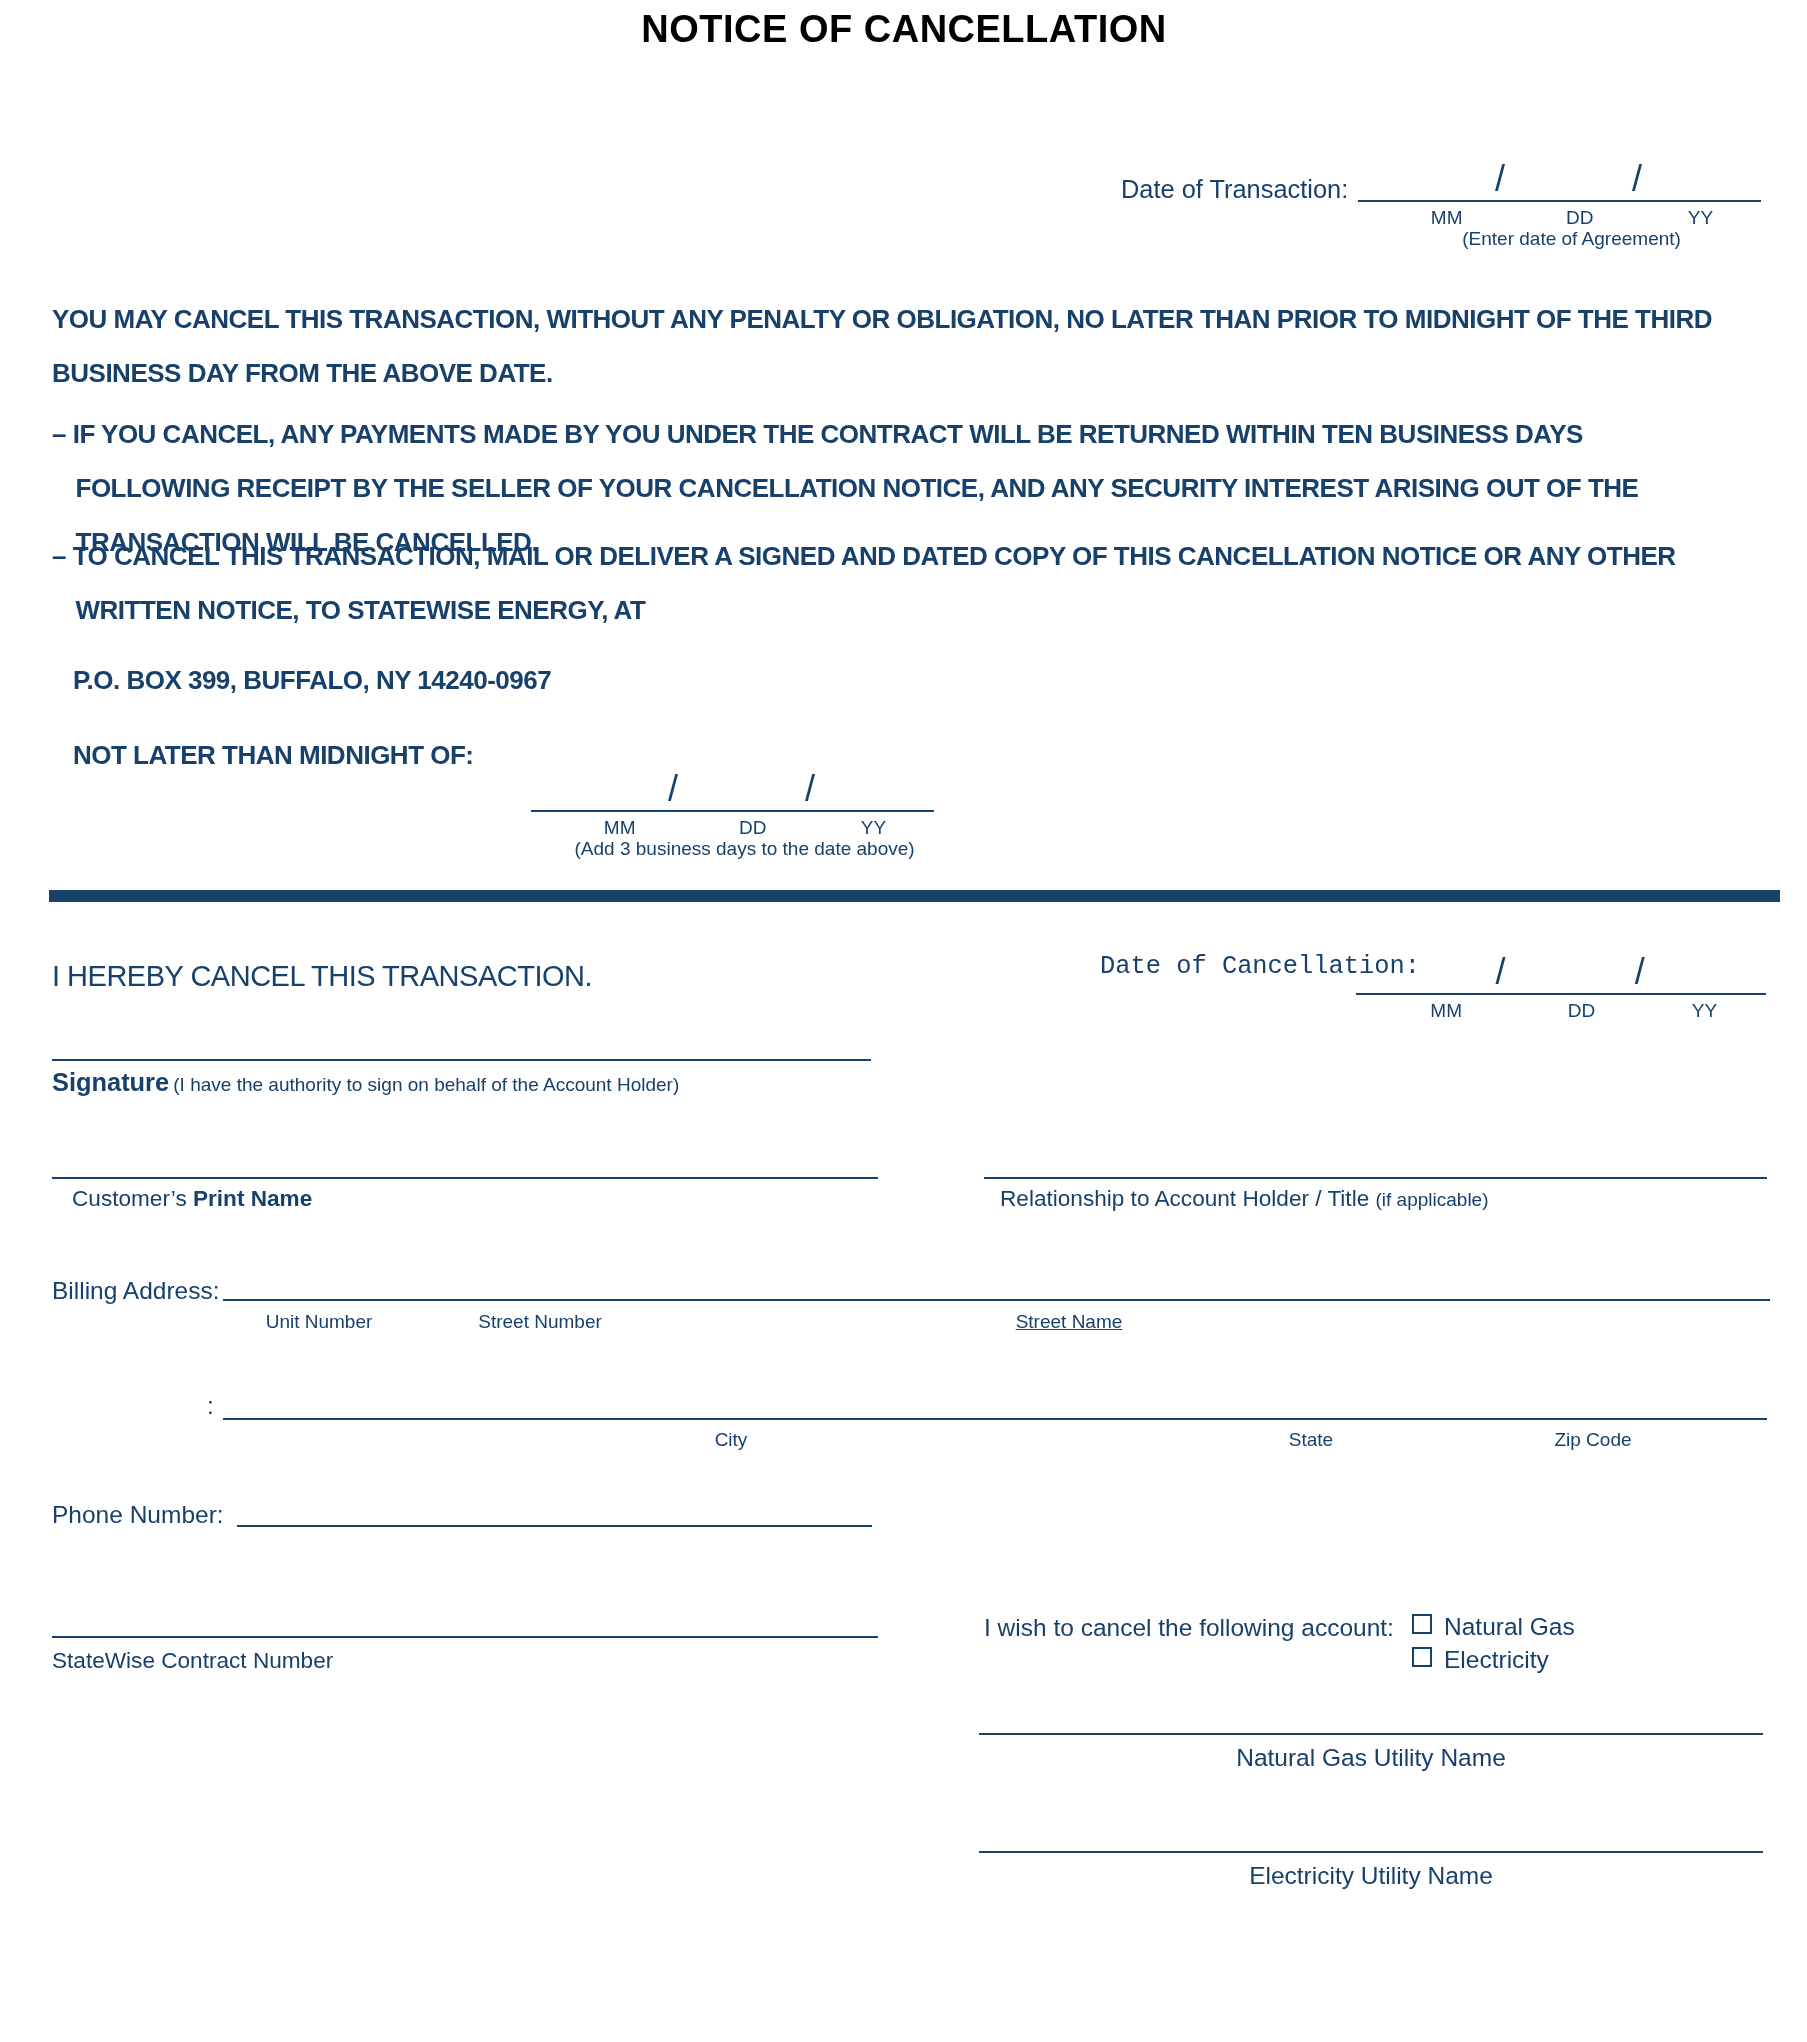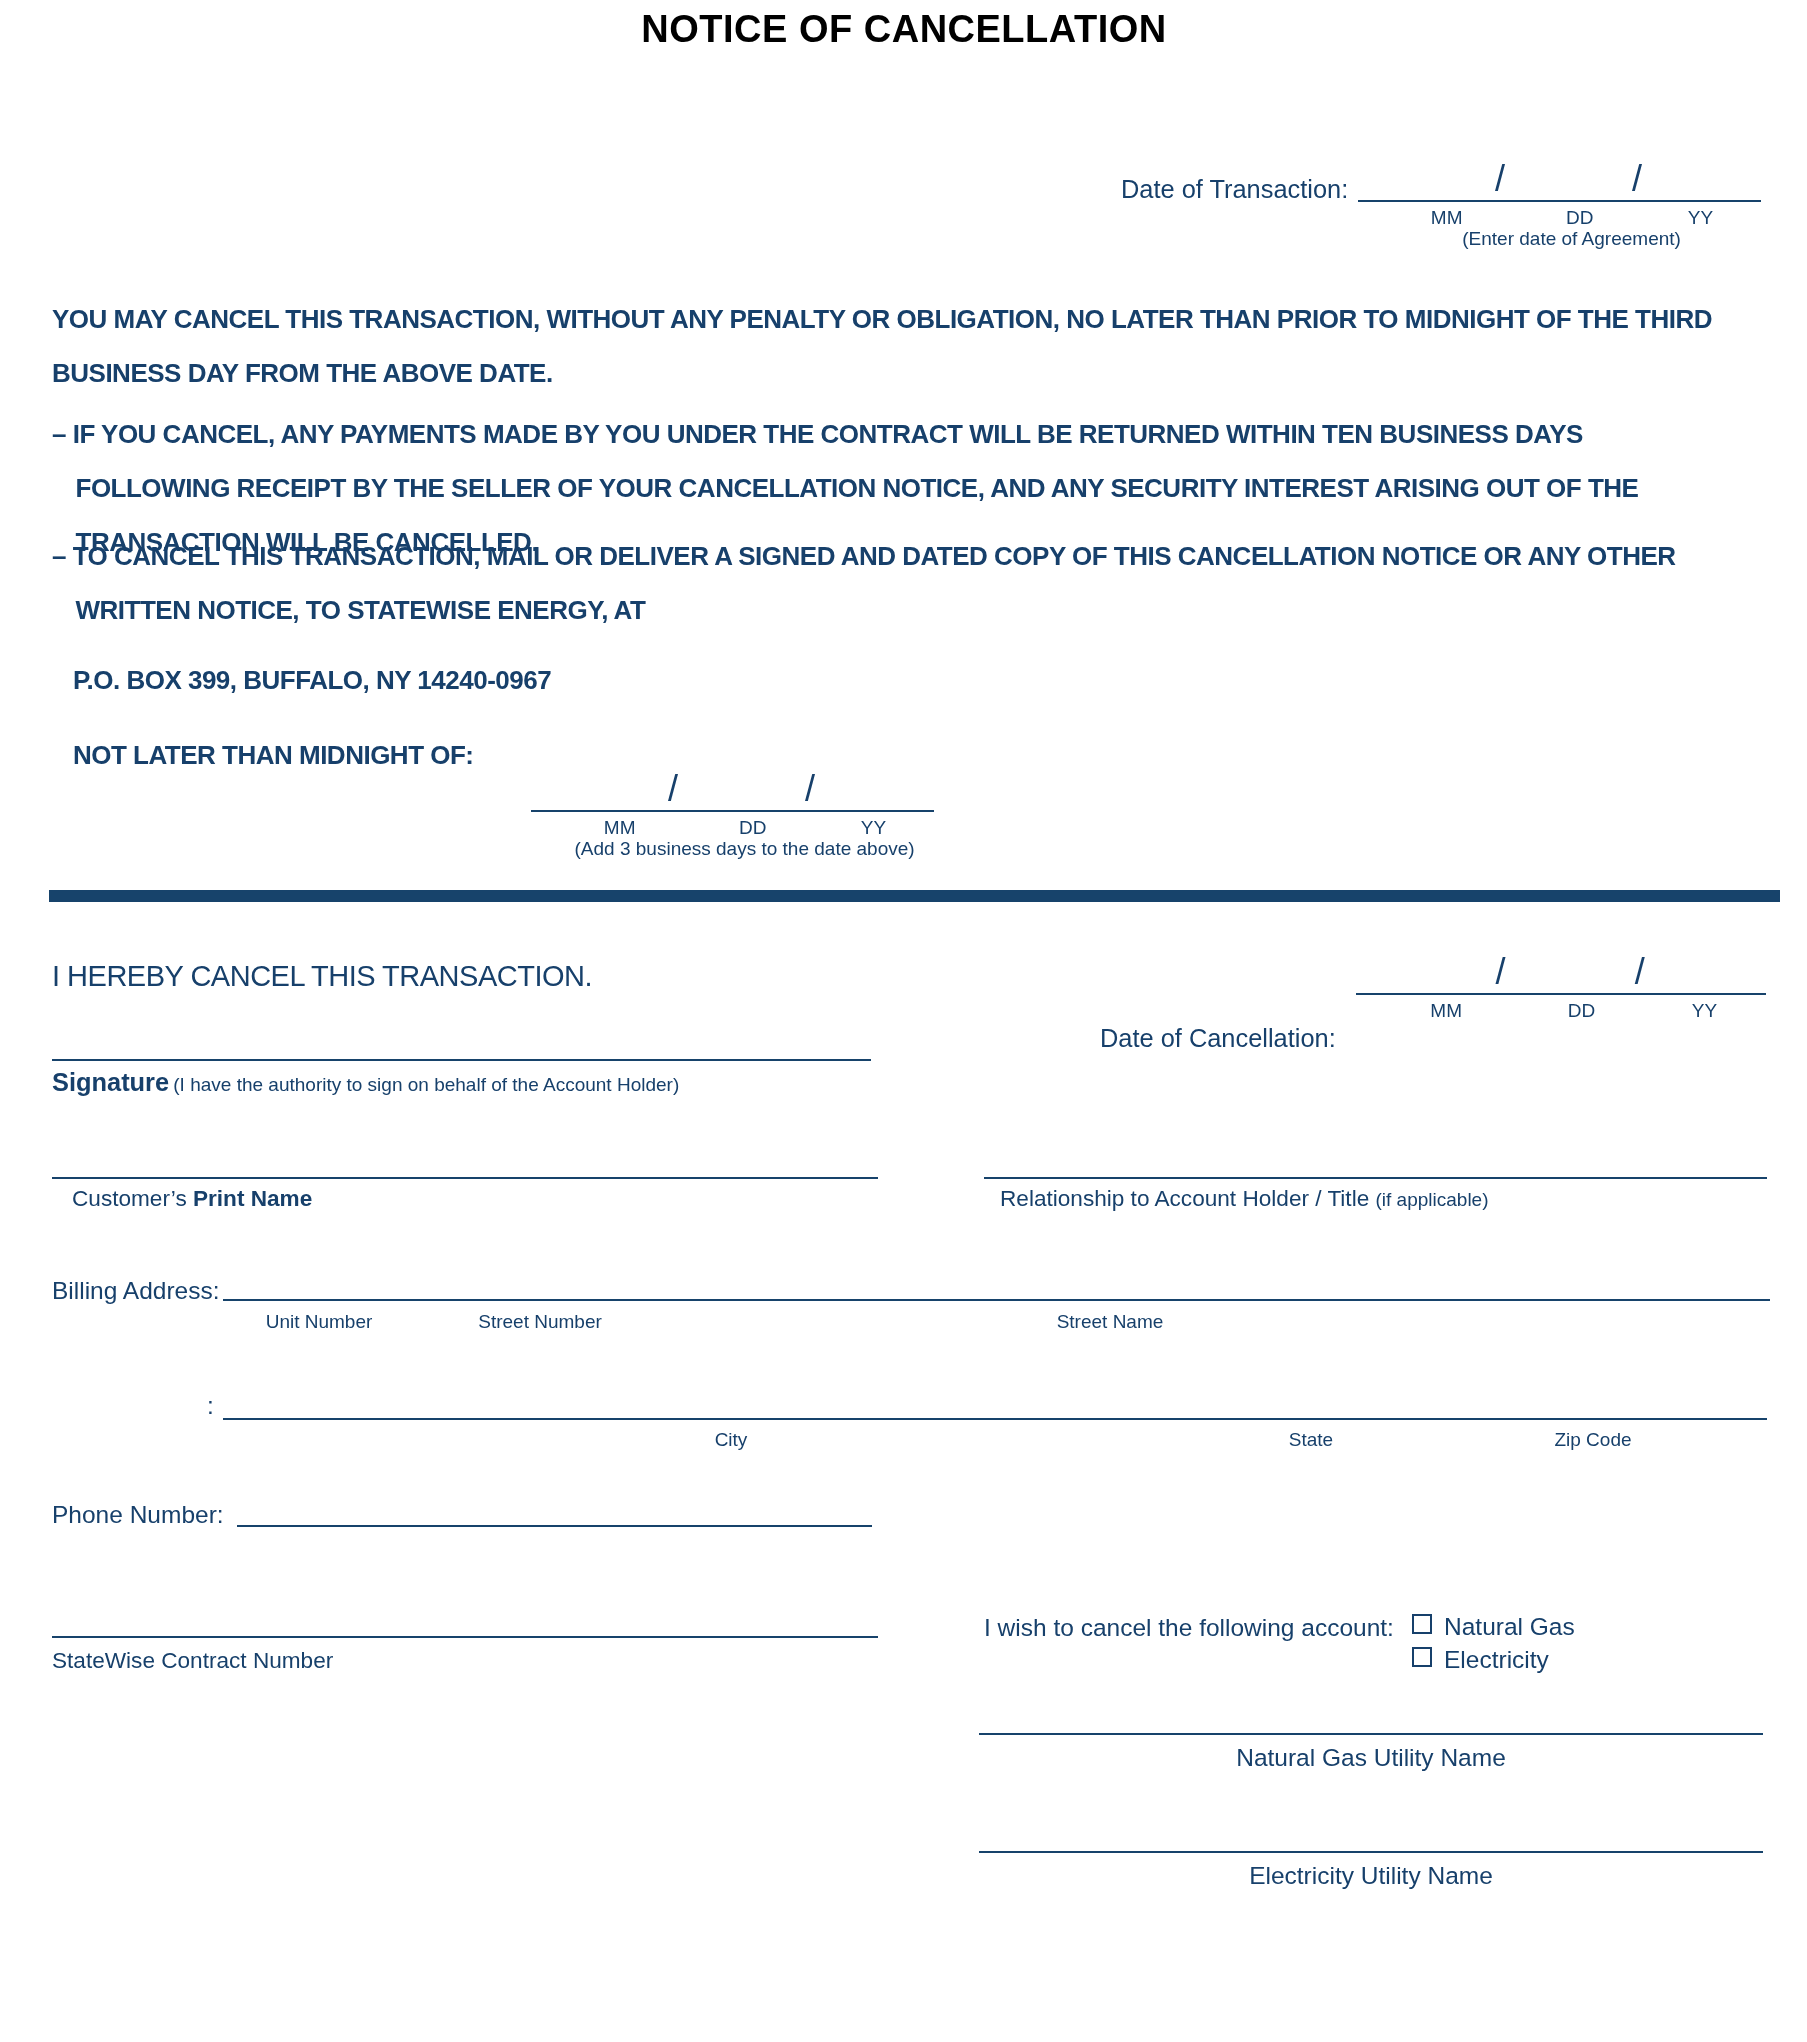--- a/index.html
+++ b/index.html
@@ -144,21 +144,21 @@
       <span class="df-mm">MM</span>
       <span class="df-dd">DD</span>
       <span class="df-yy">YY</span>
     </div>
     <div class="df-caption">(Add 3 business days to the date above)</div>
   </div>
 
   <div class="abs divider-bar"></div>
 
   <div class="abs statement">I HEREBY CANCEL THIS TRANSACTION.</div>
-  <div class="abs field-label" style="left:1100px; top:1024px;">Date of Cancellation:</div>
+  <div class="abs field-label" style="left:1100px; top:952px;font-family:Liberation Mono, monospace;">Date of Cancellation:</div>
   <div class="date-field" style="left:1356px; top:946px; width:410px;">
     <div class="df-line">
       <span class="df-slash s1">/</span>
       <span class="df-slash s2">/</span>
     </div>
     <div class="df-labels">
       <span class="df-mm">MM</span>
       <span class="df-dd">DD</span>
       <span class="df-yy">YY</span>
     </div>
@@ -177,21 +177,21 @@
 
   <div class="abs input-line" style="left:984px; top:1151px; width:783px; height:28px;"></div>
   <div class="abs" style="left:984px; top:1186px;margin-left:16px;">
     <span class="mid-label">Relationship to Account Holder / Title </span><span class="mid-note">(if applicable)</span>
   </div>
 
   <div class="abs label-26" style="left:52px; top:1277px;">Billing Address:</div>
   <div class="abs input-line" style="left:223px; top:1273px; width:1547px; height:28px;"></div>
   <div class="abs small-label center-x" style="left:319px; top:1311px;">Unit Number</div>
   <div class="abs small-label center-x" style="left:540px; top:1311px;">Street Number</div>
-  <div class="abs small-label center-x" style="left:1110px; top:1311px;">Street Name</div>
+  <div class="abs small-label center-x" style="left:1069px; top:1311px;text-decoration:underline;">Street Name</div>
 
   <div class="abs label-26" style="left:207px; top:1392px;">:</div>
   <div class="abs input-line" style="left:223px; top:1392px; width:1544px; height:28px;"></div>
   <div class="abs small-label center-x" style="left:731px; top:1429px;">City</div>
   <div class="abs small-label center-x" style="left:1311px; top:1429px;">State</div>
   <div class="abs small-label center-x" style="left:1593px; top:1429px;text-align:right;">Zip Code</div>
 
   <div class="abs label-26" style="left:52px; top:1501px;">Phone Number:</div>
   <div class="abs input-line" style="left:237px; top:1499px; width:635px; height:28px;"></div>
 

